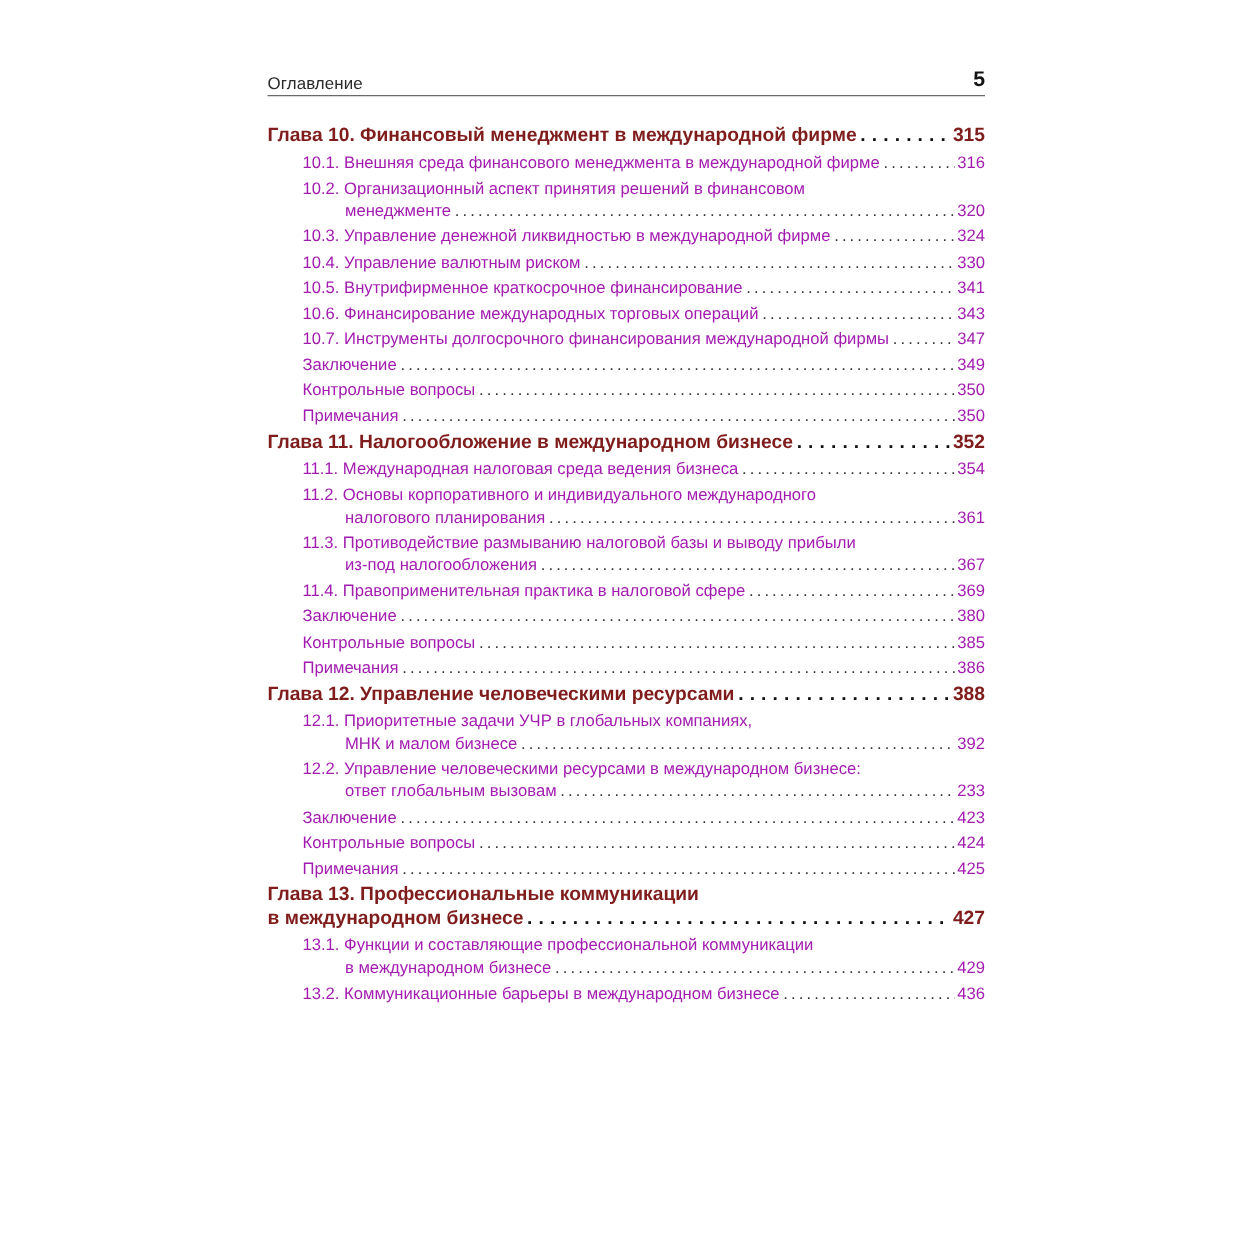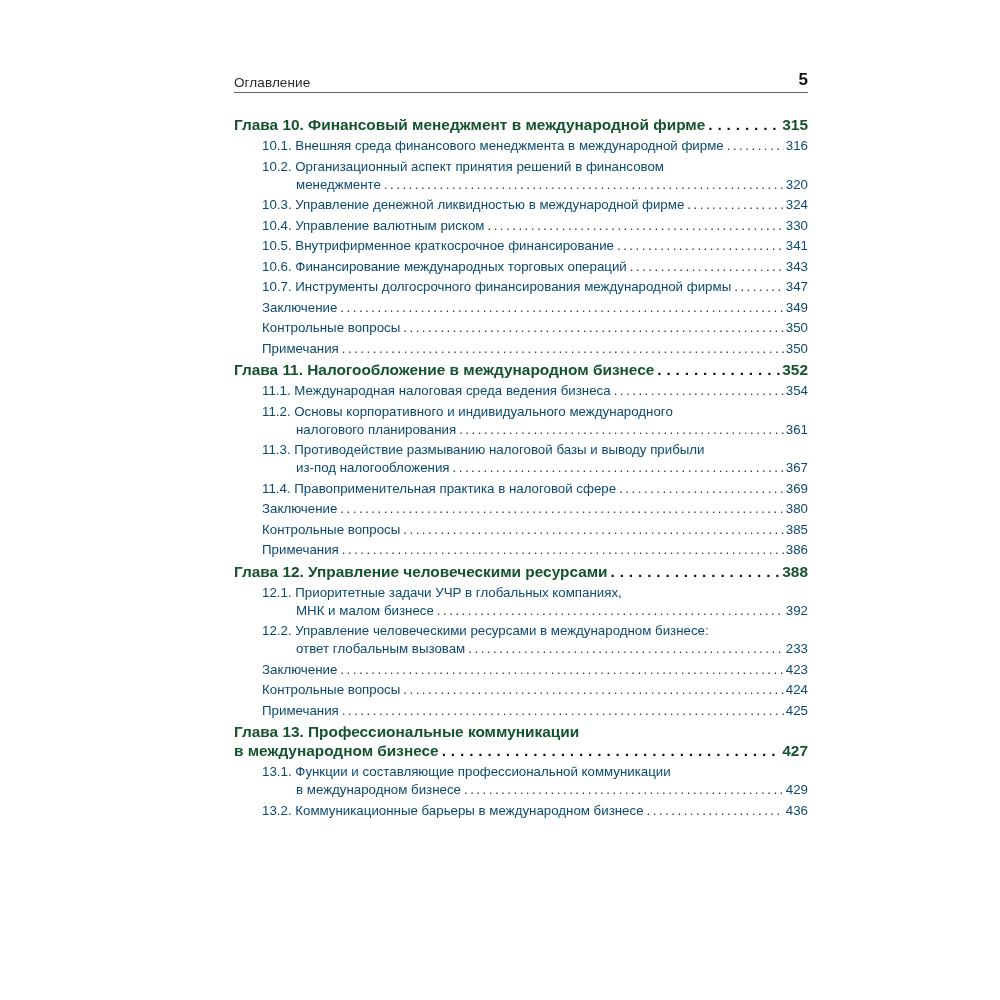--- a/index.html
+++ b/index.html
@@ -11,23 +11,22 @@
       width: 1000px;
       height: 1000px;
       position: relative;
       overflow: hidden;
       font-family: "Liberation Sans", "DejaVu Sans", sans-serif;
       color: #1a1a1a;
     }
     .page {
       position: absolute;
       left: 214px;
-      top: 68px;
+      top: 52px;
       width: 574px;
-      margin-left: 20px;
     }
     .running-head {
       display: flex;
       justify-content: space-between;
       align-items: flex-end;
       height: 22px;
       border-bottom: 1.5px solid #6a6a6a;
       padding-bottom: 2px;
     }
     .running-head .title {
@@ -44,27 +43,27 @@
       margin-top: 22px;
     }
     .entry {
       display: flex;
       align-items: flex-end;
       white-space: nowrap;
     }
     .chapter {
       font-weight: bold;
       font-size: 15.4px;
-      color: #14532d;
+      color: #7f1d1d;
       line-height: 19px;
       margin-bottom: 3px;
     }
     .sub {
       font-size: 13.3px;
-      color: #0c4a6e;
+      color: #a21caf;
       line-height: 18px;
       padding-left: 28px;
       margin-bottom: 2.5px;
     }
     .sub.plain { padding-left: 28px; }
     .cont {
       padding-left: 34px;
     }
     .label {
       flex: 0 0 auto;

